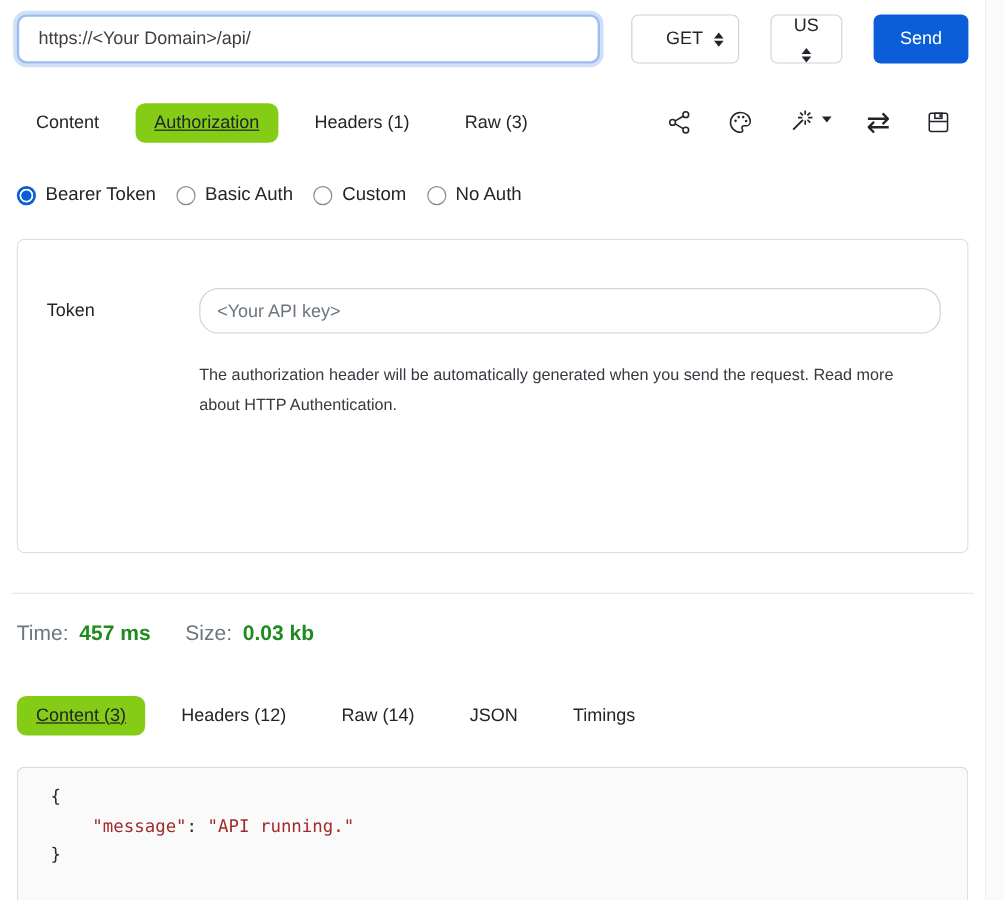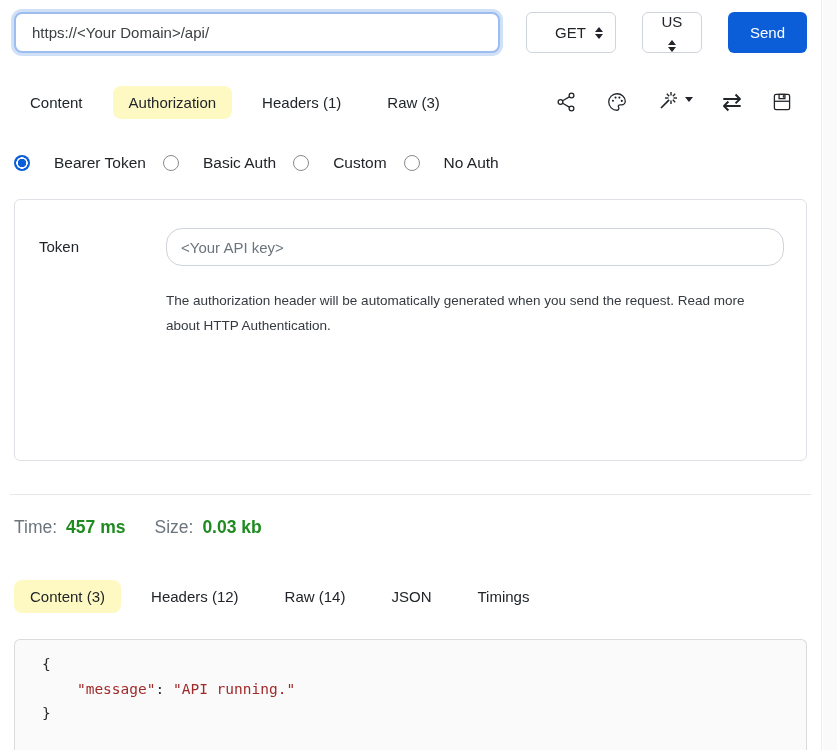--- a/index.html
+++ b/index.html
@@ -24,39 +24,39 @@
   .tri-up { width:0; height:0; border-left:4px solid transparent; border-right:4px solid transparent;
     border-bottom:5px solid #212529; }
   .tri-down { width:0; height:0; border-left:4px solid transparent; border-right:4px solid transparent;
     border-top:5px solid #212529; }
   .send-btn { width:104px; height:41px; background:#0b5ed7; color:#fff; border:none; border-radius:6px;
     font-size:15px; font-family:inherit; cursor:pointer; }
 
   
   .reqtabs { display:flex; align-items:center; margin-top:30px; height:38px; }
   .tab { font-size:15px; padding:8px 16px; border-radius:8px; cursor:pointer; white-space:nowrap; }
-  .tab.active { background:#fef9c3; }
+  .tab.active { background:#84cc16;text-decoration:underline; }
   .tab + .tab { margin-left:14px; }
   .toolbar { margin-left:auto; display:flex; align-items:center; gap:29px; padding-right:14px; }
   .icon-btn { display:flex; align-items:center; cursor:pointer; color:#212529; }
   .icon-btn svg { display:block; }
   .caret-down { width:0; height:0; border-left:4.5px solid transparent; border-right:4.5px solid transparent;
     border-top:5.5px solid #212529; margin-left:4px; margin-top:-6px; }
   .swap-glyph { font-size:24px; line-height:21px; font-family:"DejaVu Sans",sans-serif; }
 
   
   .auth-row { display:flex; align-items:center; gap:17px; margin-top:33px; }
-  .radio-item { display:flex; align-items:center; gap:24px; cursor:pointer; font-size:15.5px; }
+  .radio-item { display:flex; align-items:center; gap:8px; cursor:pointer; font-size:15.5px; }
   .radio { width:16px; height:16px; border-radius:50%; background:#fff; border:1px solid #8a8a8a; }
   .radio.checked { border:none;
     background:radial-gradient(circle, #0b5ed7 0 4px, #fff 4.5px 5.5px, #0b5ed7 6px 8px); }
 
   
   .panel { margin-top:27px; height:262px; border:1px solid #dee2e6; border-radius:6px;
-    display:flex; padding:28px 22px 0 24px; }
+    display:flex; padding:40px 22px 0 24px; }
   .panel-label { flex:0 0 127px; font-size:15px; padding-top:10px; color:#212529; }
   .panel-main { flex:1; }
   .token-input { width:100%; height:38px; border:1px solid #ced4da; border-radius:16px; padding:0 14px;
     font-size:15px; color:#6c757d; font-family:inherit; outline:none; background:#fff; }
   .help-text { margin-top:22px; font-size:13.5px; line-height:25px; color:#343a40; max-width:600px; }
 
   .divider { margin:33px -4px 0 -4px; border:none; border-top:1px solid #e7e7e7; }
 
   
   .statusbar { display:flex; align-items:center; margin-top:22px; font-size:17.5px; }

